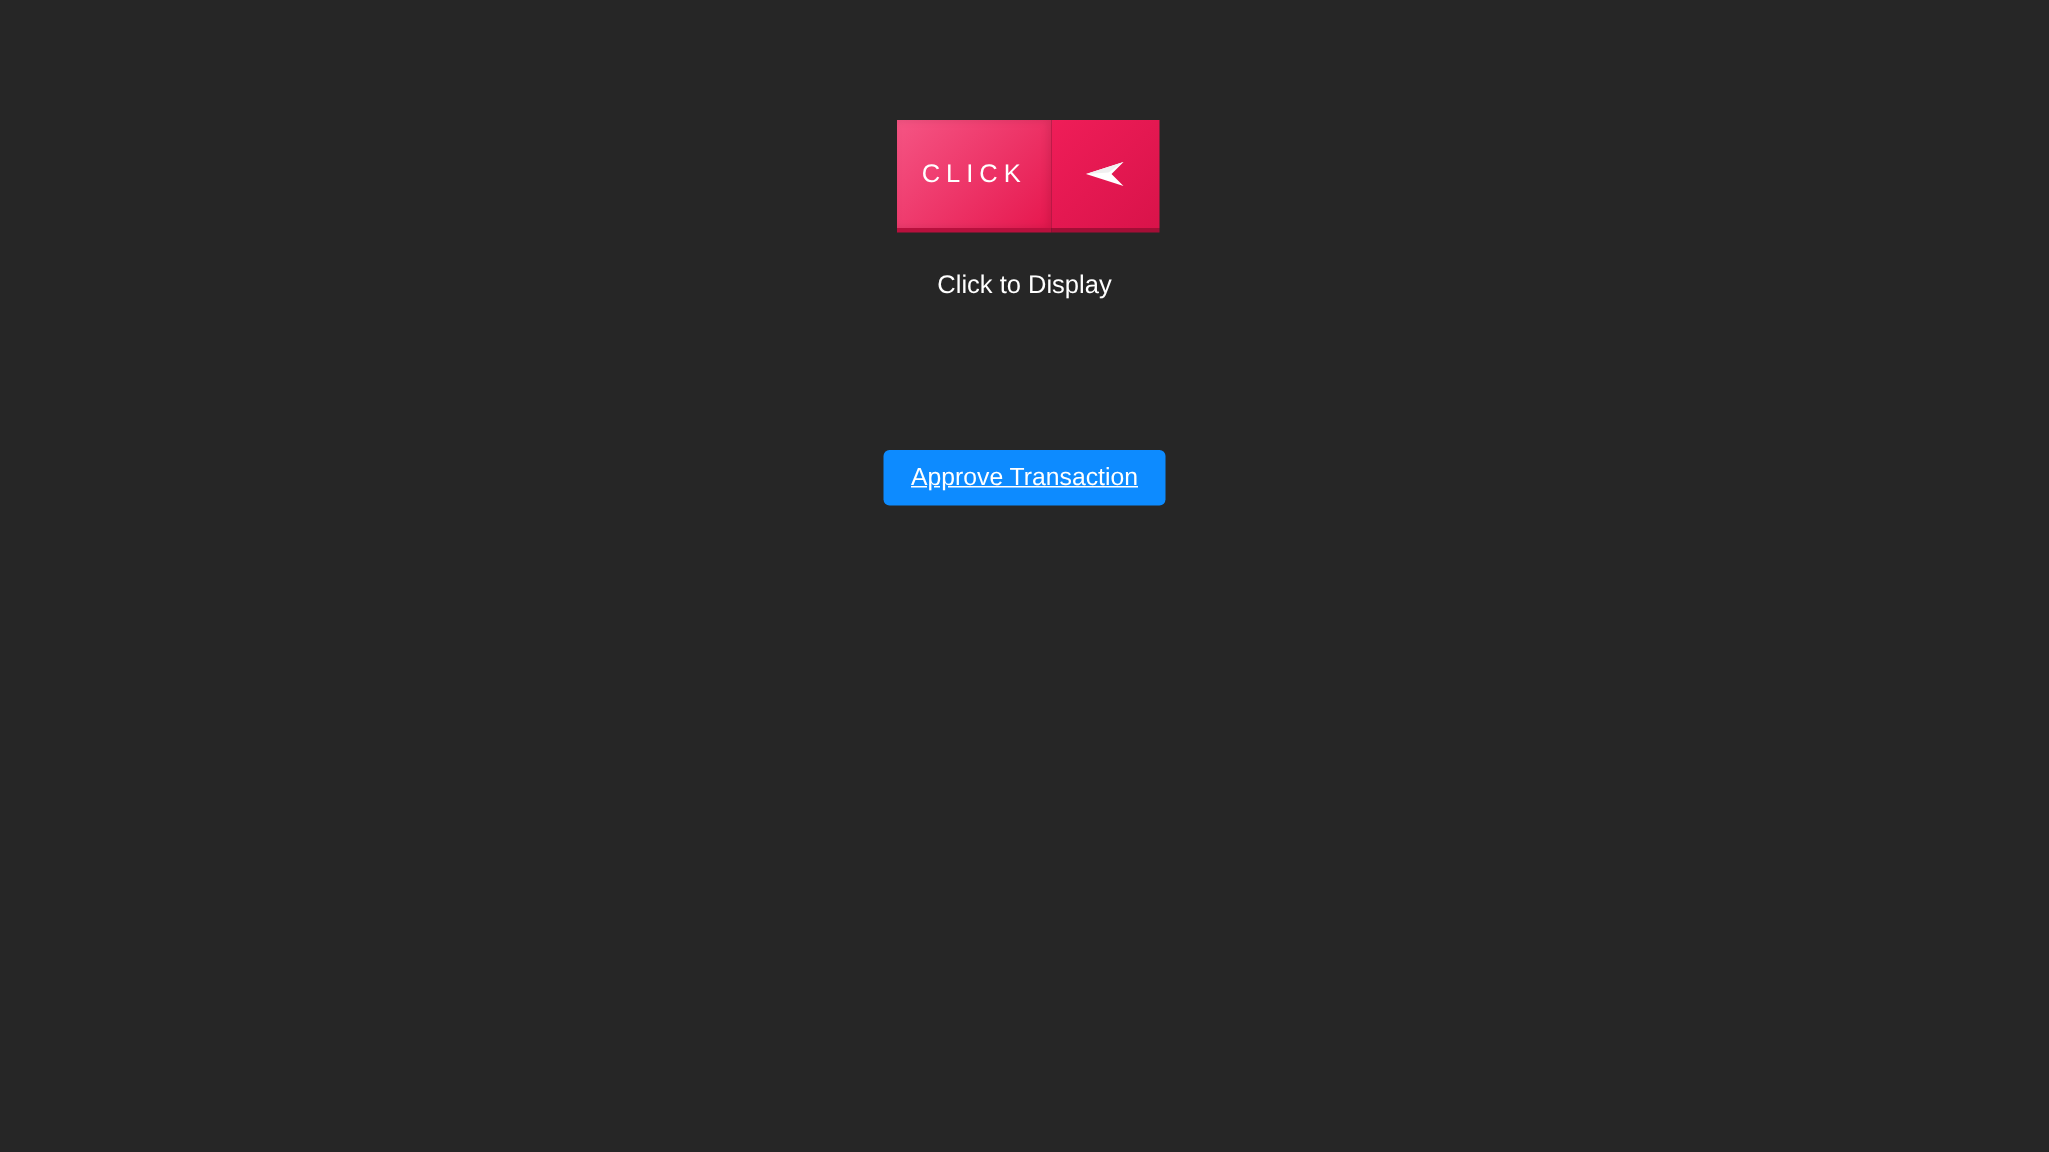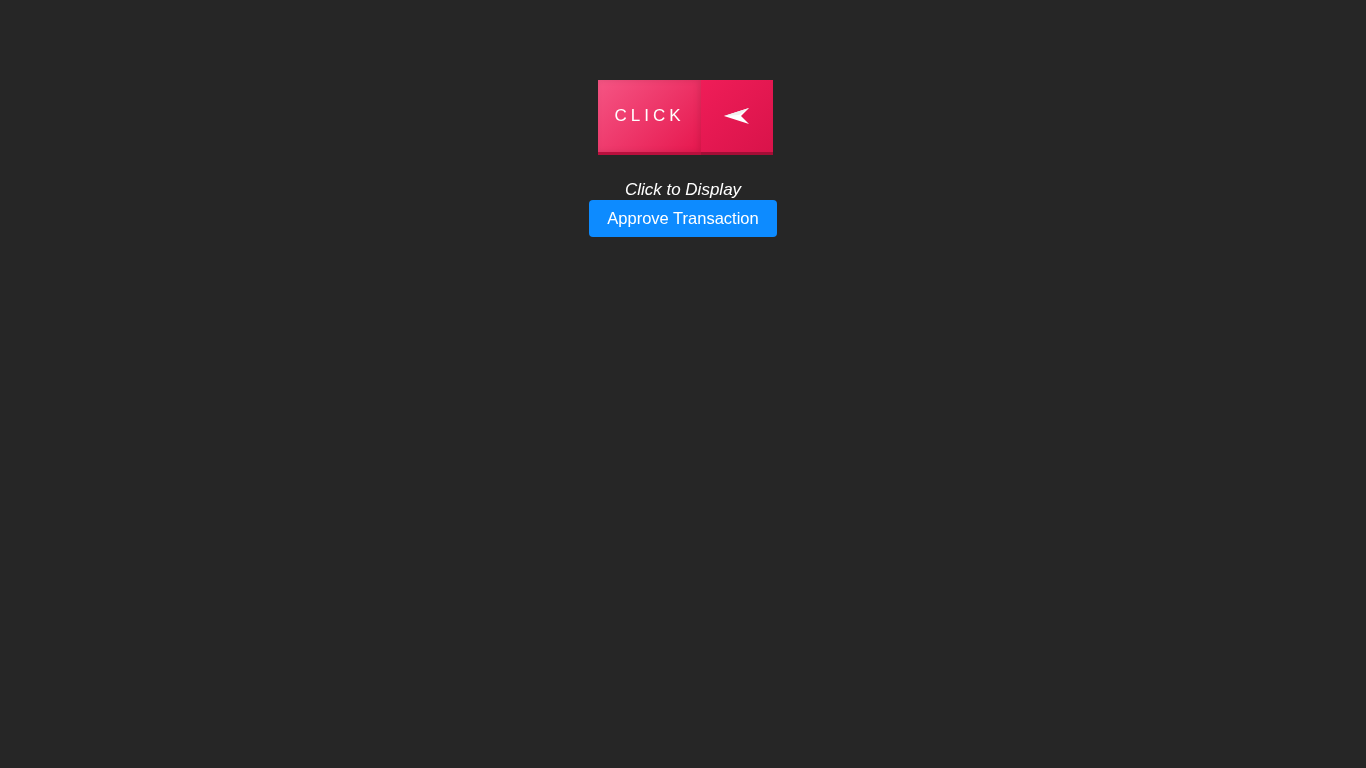--- a/index.html
+++ b/index.html
@@ -47,32 +47,33 @@
       align-items: center;
       justify-content: center;
       background: linear-gradient(135deg, #ef1d58, #d9134a);
       box-shadow: 0 3px 0 0 #a30e36;
     }
     .click-description {
       font-size: 17px;
       color: #fff;
       font-weight: 400;
       text-align: center;
-      font-style: italic;
+      margin-bottom: 100px;
     }
     .approve-button {
       background-color: #0d8bff;
       color: #fff;
       border: none;
       font-size: 16.5px;
       padding: 9px 18px;
       border-radius: 4px;
       cursor: pointer;
       font-family: inherit;
       margin-bottom: 12px;
+      text-decoration: underline;
     }
     .approve-description {
       font-size: 17px;
       color: #fff;
       text-align: center;
     }
   </style>
 </head>
 <body>
 

